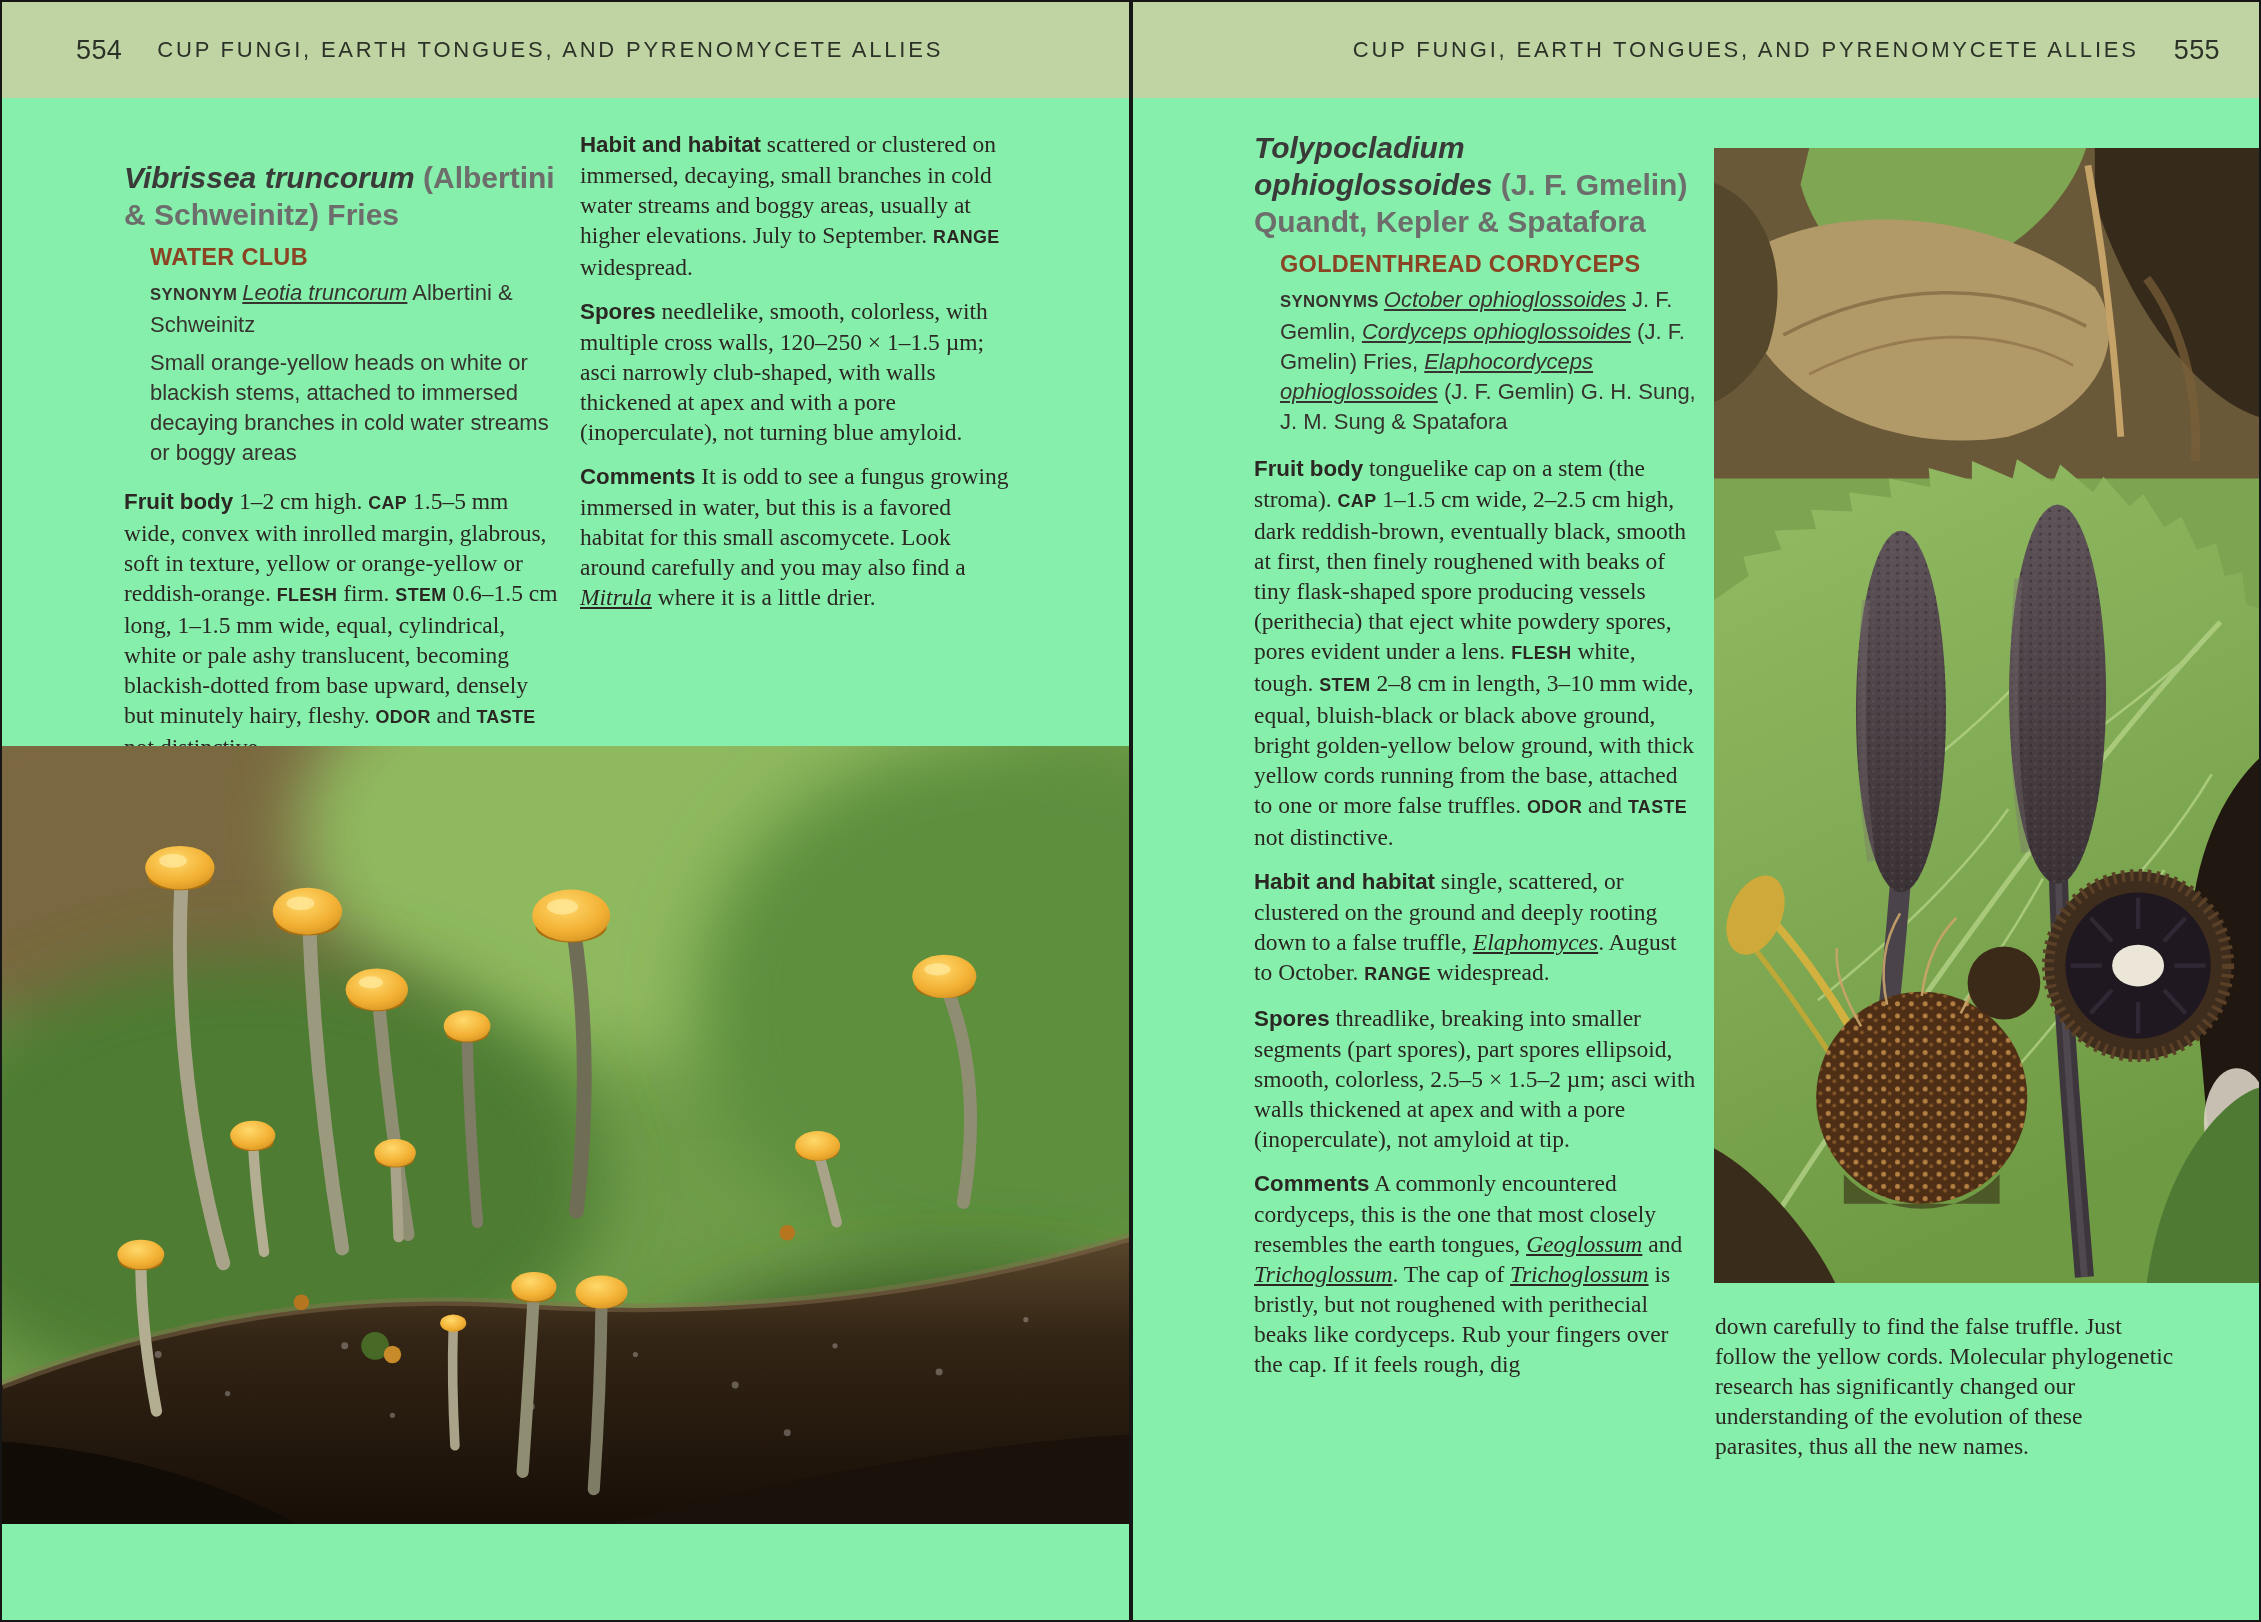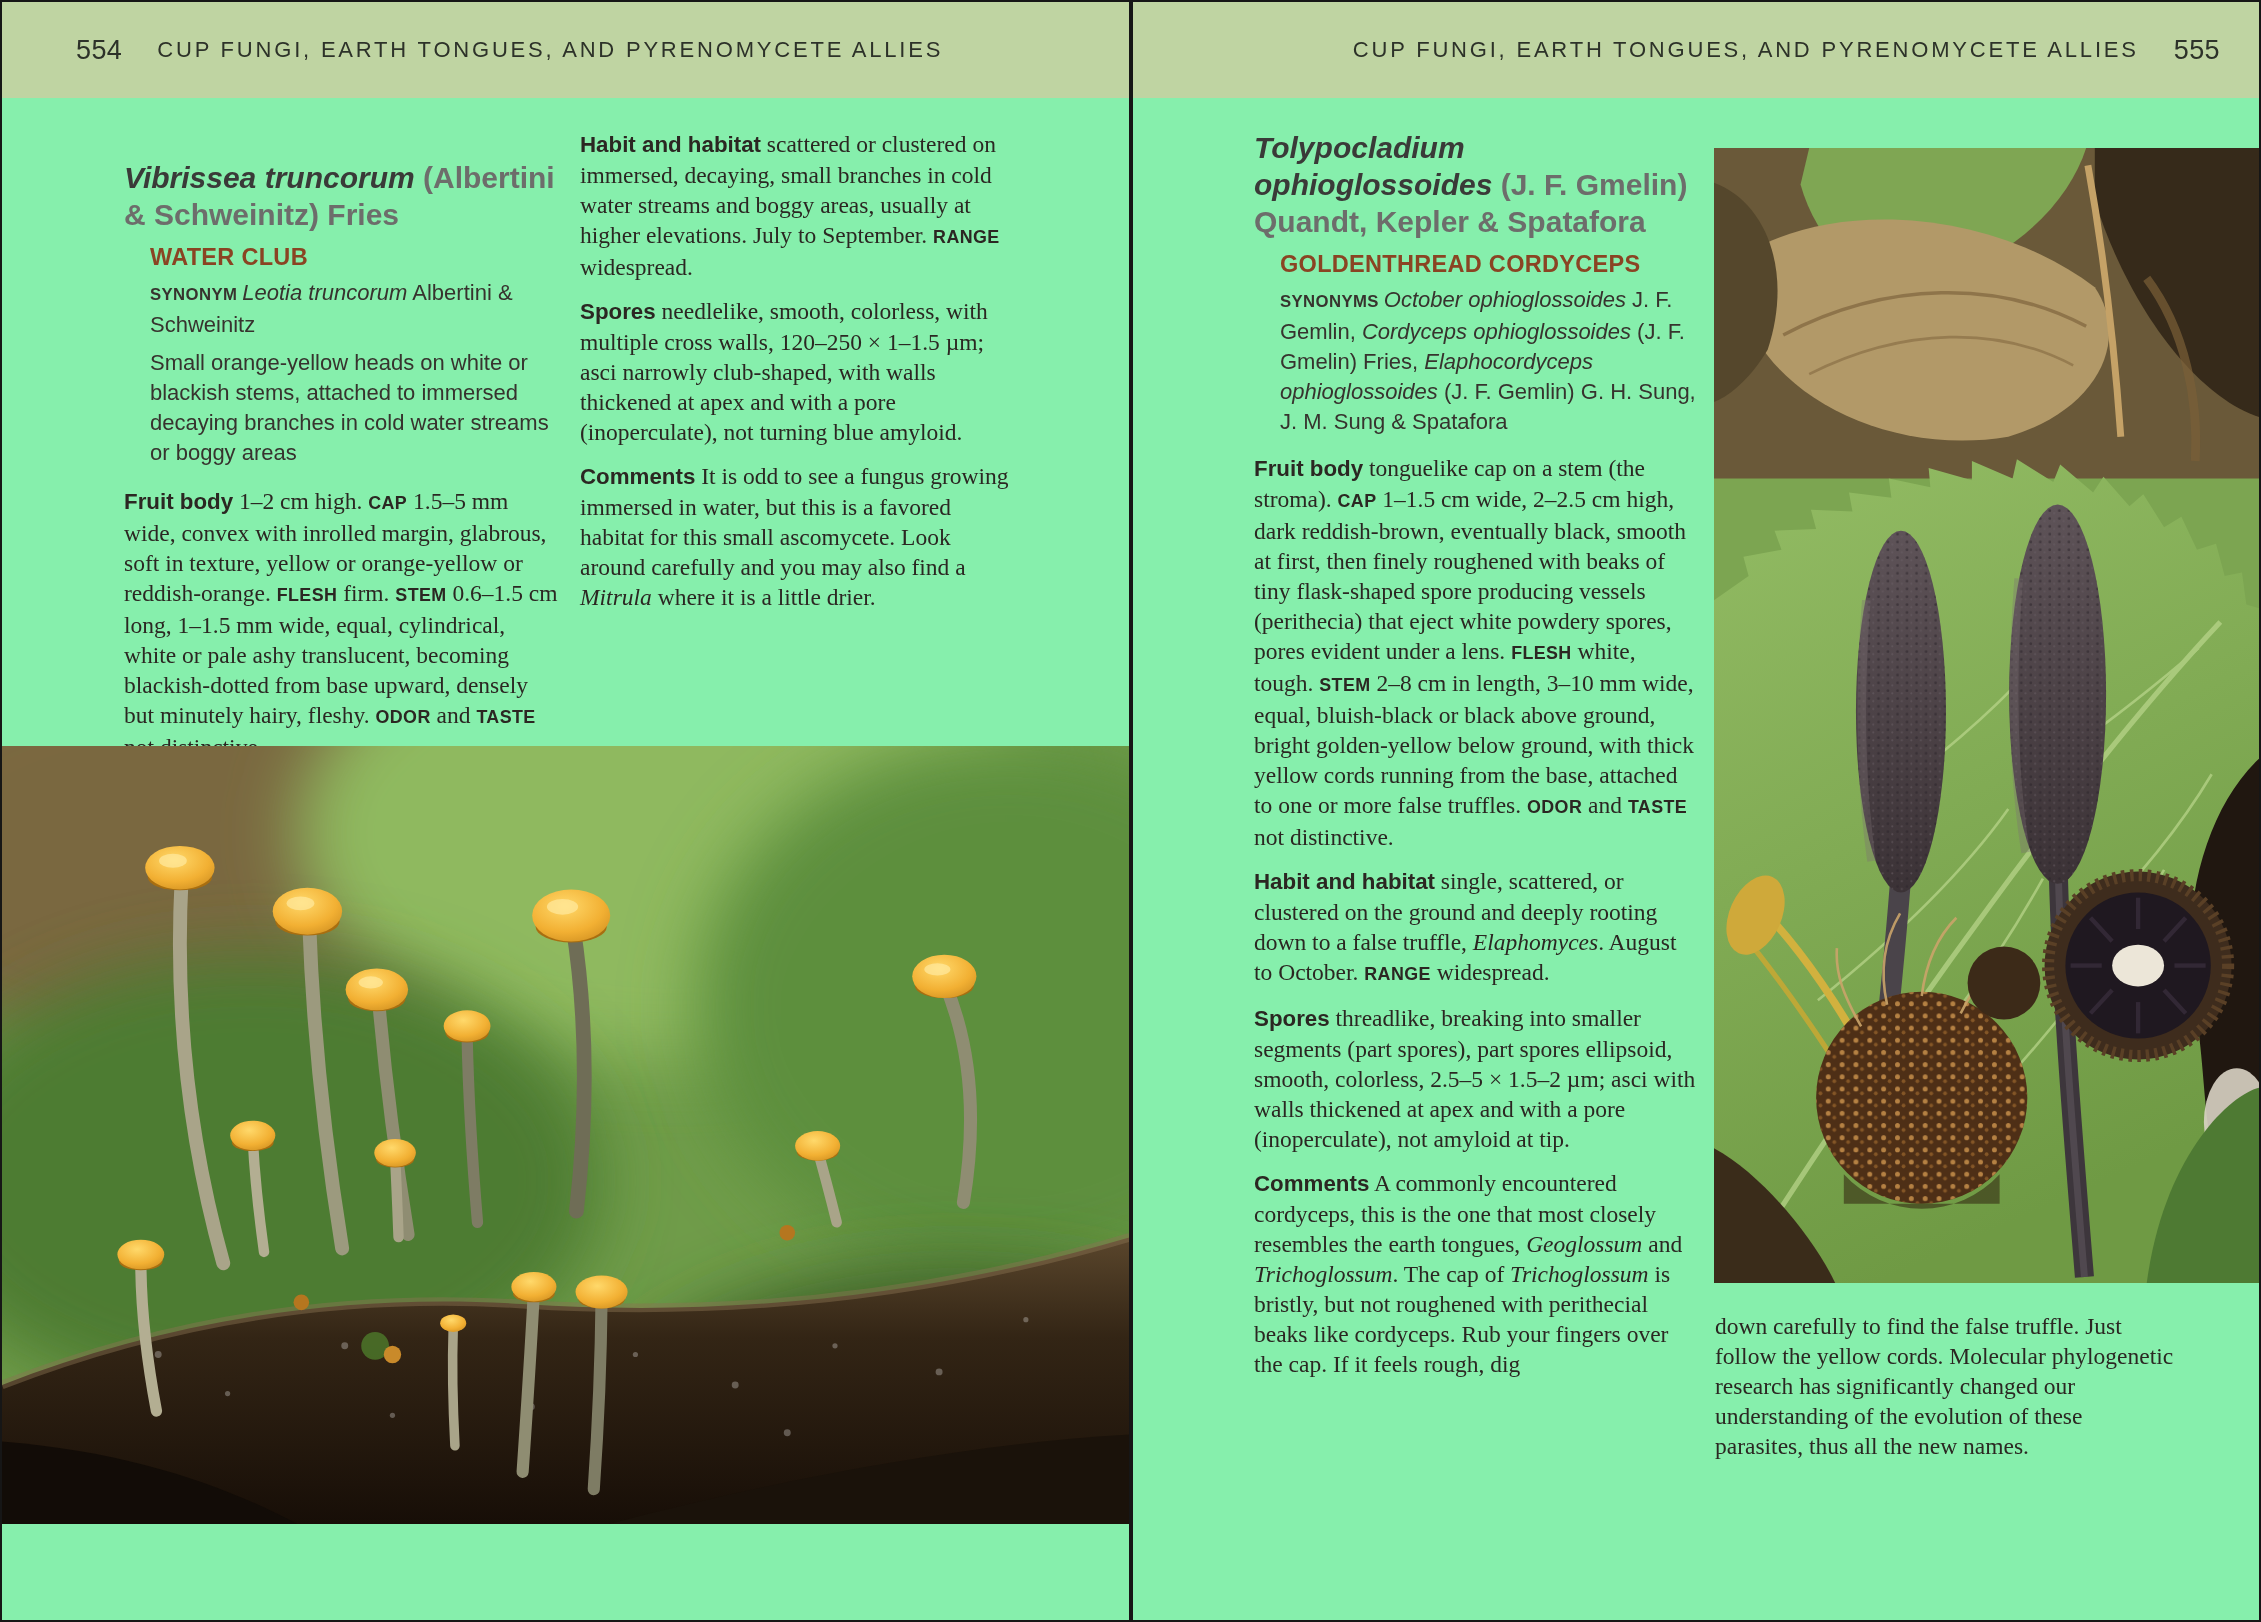--- a/index.html
+++ b/index.html
@@ -34,21 +34,21 @@
   .indent{margin-left:26px; margin-bottom:15.7px;}
   .common{font-family:var(--sans); font-weight:700; font-size:23.5px; line-height:29px;
           color:var(--accent,#8a4423); letter-spacing:0.3px; margin:0 0 6px 0;}
   .sans-block{font-family:var(--sans); font-size:22px; line-height:30px; color:#37332e; margin:0;}
   .desc{margin-top:7.8px;}
   .body-p{font-size:23.5px; line-height:30px; color:var(--body_text,#2b2722); margin:0 0 14px 0;}
   .col-l1 .body-p{margin-top:17.4px;}
 
   .s-b{font-family:var(--sans); font-weight:700; font-size:.95em;}
   .s-lbl{font-family:var(--sans); font-weight:700; font-size:.76em; letter-spacing:0.4px;}
-  .s-i{font-style:italic;}
+  .s-i{font-style:italic;text-decoration:underline;}
 
   .photo{position:absolute; overflow:hidden; z-index:2;}
   .photo svg{display:block; width:100%; height:100%;}
   .photo-left{left:0; top:744px; width:1128px; height:778px;}
   .photo-right{left:1712px; top:146px; width:547px; height:1135px;}
   .cont{position:absolute; left:1713px; top:1309px; width:459px;}
 </style>
 </head>
 <body>
 

